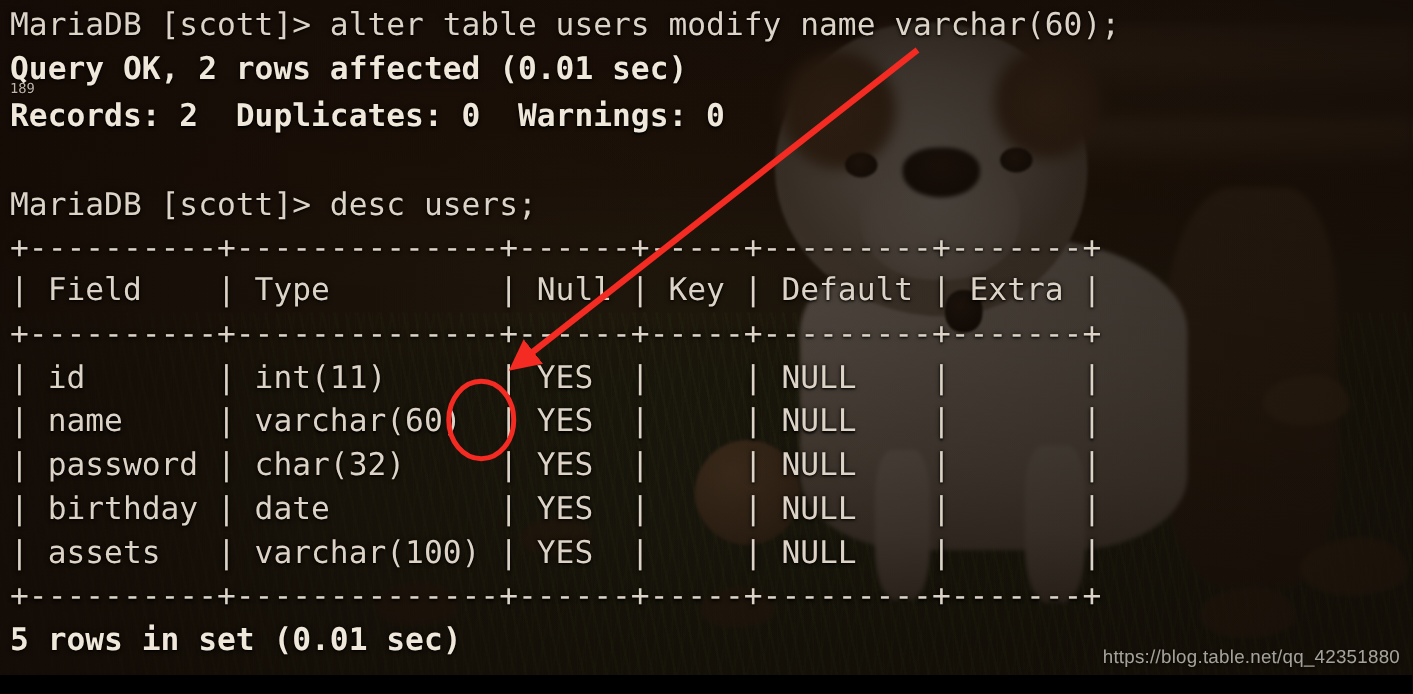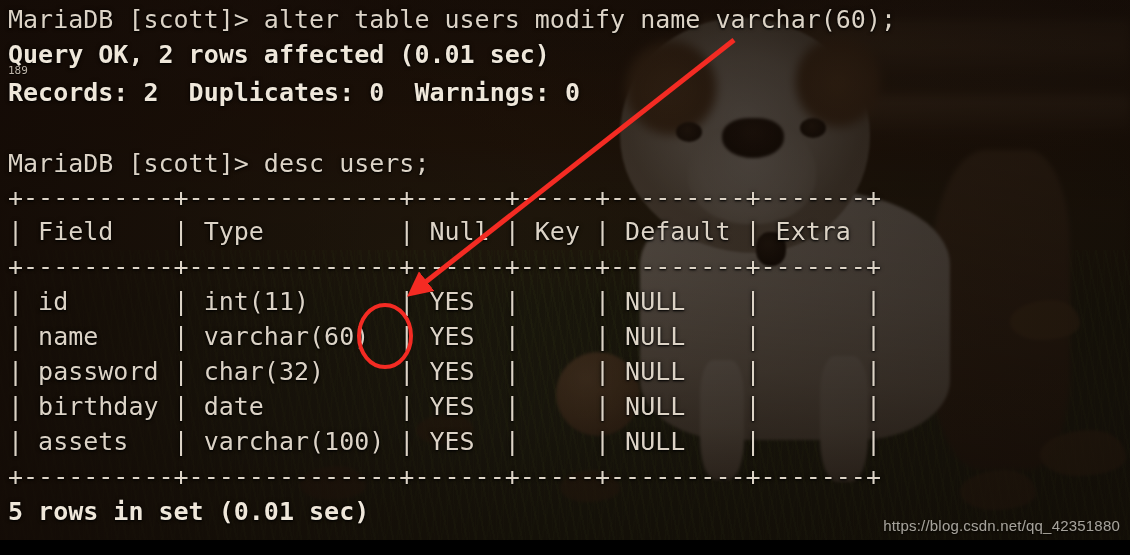--- a/index.html
+++ b/index.html
@@ -245,14 +245,14 @@
   <svg id="annot" width="1130" height="555" viewBox="0 0 1130 555">
     <defs>
       <marker id="ahead" markerWidth="5" markerHeight="5" refX="2.2" refY="2.5" orient="auto">
         <path d="M0,0 L5,2.5 L0,5 z" id="ahead-path" fill="#f42b23"></path>
       </marker>
     </defs>
     <line id="annot-arrow" stroke-width="5" marker-end="url(#ahead)" x1="734" y1="40" x2="418" y2="288" stroke="#f42b23"></line>
     <ellipse id="annot-ellipse" fill="none" stroke-width="4" cx="385" cy="336" rx="26" ry="31" stroke="#f42b23"></ellipse>
   </svg>
 
-  <div id="watermark">https://blog.csdn.net/qq_42351880</div>
+  <div id="watermark">https://blog.table.net/qq_42351880</div>
 </div>
 
 </body></html>

